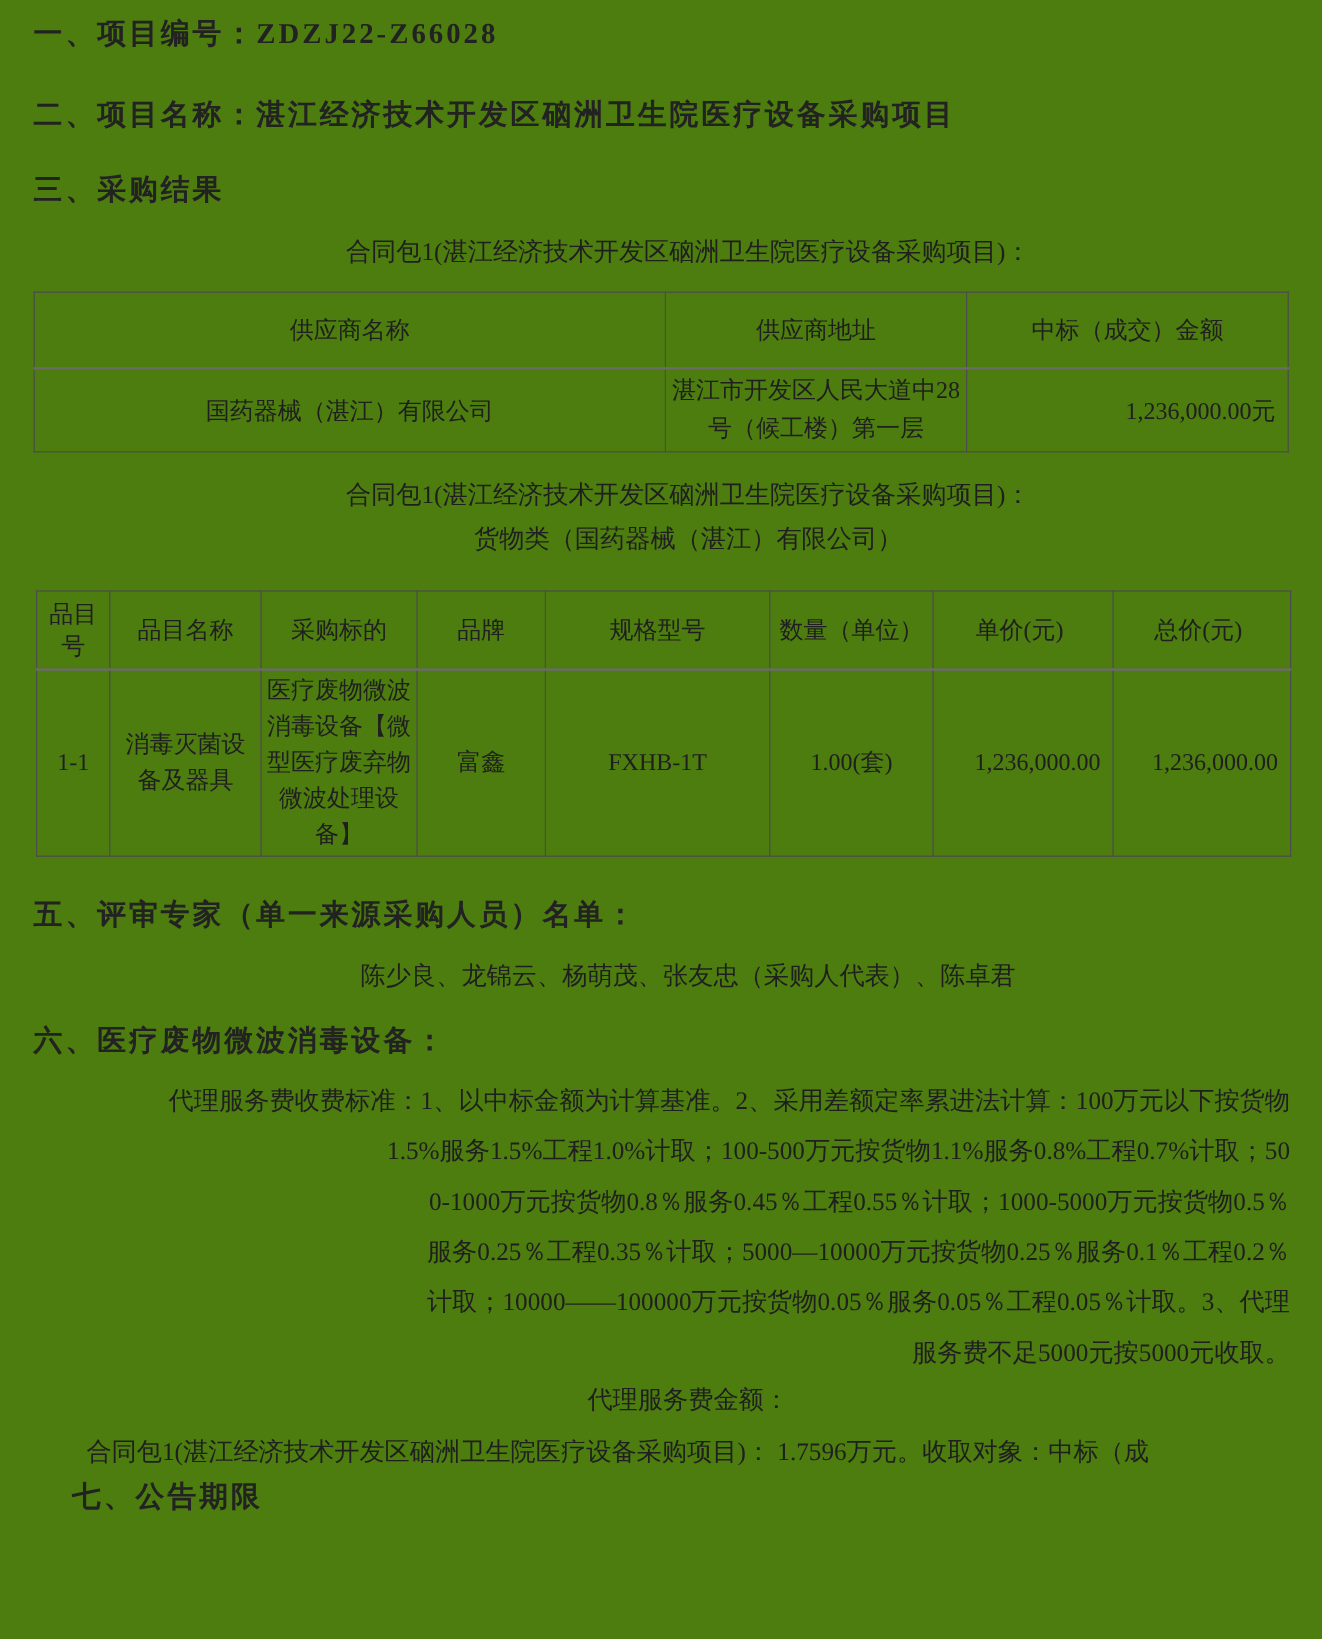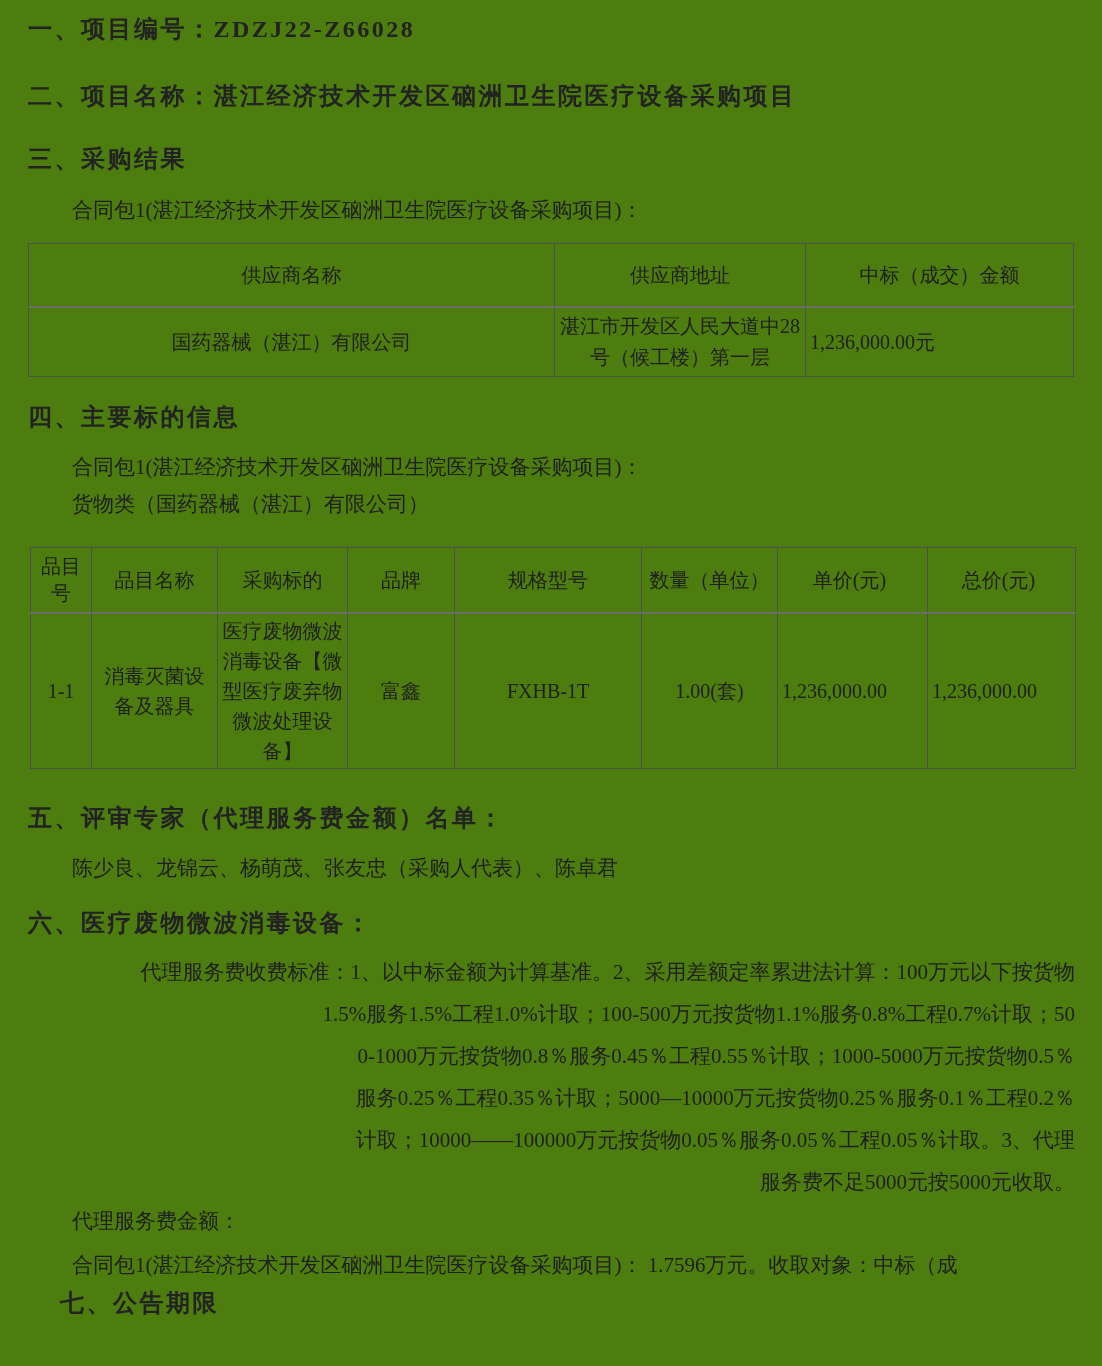--- a/index.html
+++ b/index.html
@@ -19,20 +19,21 @@
     line-height: 30px;
     letter-spacing: 2.5px;
     font-weight: 600;
     color: #222222;
     white-space: nowrap;
   }
   .body-line {
     font-size: 21px;
     line-height: 30px;
     white-space: nowrap;
+    text-align: center;
   }
   .indent-1 { margin-left: 44px; }
 
   .h1 { margin-top: 14px; }
   .h2 { margin-top: 37px; }
   .h3 { margin-top: 33px; }
   .p-pkg1 { margin-top: 21px; }
   .tbl-result { margin-top: 18px; }
   .h4 { margin-top: 25px; }
   .p-pkg2 { margin-top: 20px; }
@@ -64,21 +65,21 @@
     word-break: break-all;
   }
   thead th { border-bottom: 2px solid #6b6b6b; }
   .tbl-result { width: 1045px; }
   .tbl-result thead th { height: 58px; text-align: center; }
   .tbl-result tbody td { height: 64px; }
   .tbl-items { width: 1045px; border-radius: 21px; }
   .tbl-items thead th { height: 60px; text-align: center; }
   .tbl-items tbody td { height: 145px; line-height: 30px; }
   .cell-c { text-align: center; }
-  .cell-r { text-align: left; padding-right: 10px; }
+  .cell-r { text-align: right; padding-right: 10px; }
   .addr-cell { line-height: 31px; }
 </style>
 </head>
 <body>
 
 <div class="page">
   <div class="content">
 
     <div class="sec-heading h1">一、项目编号：ZDZJ22-Z66028</div>
 
@@ -103,21 +104,20 @@
       </thead>
       <tbody>
         <tr>
           <td class="cell-c">国药器械（湛江）有限公司</td>
           <td class="cell-c addr-cell">湛江市开发区人民大道中28号（候工楼）第一层</td>
           <td class="cell-r">1,236,000.00元</td>
         </tr>
       </tbody>
     </table>
 
-    <div class="sec-heading h4">四、主要标的信息</div>
 
     <div class="body-line indent-1 p-pkg2">合同包1(湛江经济技术开发区硇洲卫生院医疗设备采购项目)：</div>
 
     <div class="body-line indent-1 p-cat">货物类（国药器械（湛江）有限公司）</div>
 
     <table class="tbl-items">
       <colgroup>
         <col style="width:61px">
         <col style="width:126px">
         <col style="width:130px">
@@ -146,21 +146,21 @@
           <td class="cell-c">医疗废物微波消毒设备【微型医疗废弃物微波处理设备】</td>
           <td class="cell-c">富鑫</td>
           <td class="cell-c">FXHB-1T</td>
           <td class="cell-c">1.00(套)</td>
           <td class="cell-r">1,236,000.00</td>
           <td class="cell-r">1,236,000.00</td>
         </tr>
       </tbody>
     </table>
 
-    <div class="sec-heading h5">五、评审专家（代理服务费金额）名单：</div>
+    <div class="sec-heading h5">五、评审专家（单一来源采购人员）名单：</div>
 
     <div class="body-line indent-1 p-names">陈少良、龙锦云、杨萌茂、张友忠（采购人代表）、陈卓君</div>
 
     <div class="sec-heading h6">六、医疗废物微波消毒设备：</div>
 
     <div class="fee-para">
       <div class="fee-line first">代理服务费收费标准：1、以中标金额为计算基准。2、采用差额定率累进法计算：100万元以下按货物</div>
       <div class="fee-line cont">1.5%服务1.5%工程1.0%计取；100-500万元按货物1.1%服务0.8%工程0.7%计取；50</div>
       <div class="fee-line cont">0-1000万元按货物0.8％服务0.45％工程0.55％计取；1000-5000万元按货物0.5％</div>
       <div class="fee-line cont">服务0.25％工程0.35％计取；5000—10000万元按货物0.25％服务0.1％工程0.2％</div>

